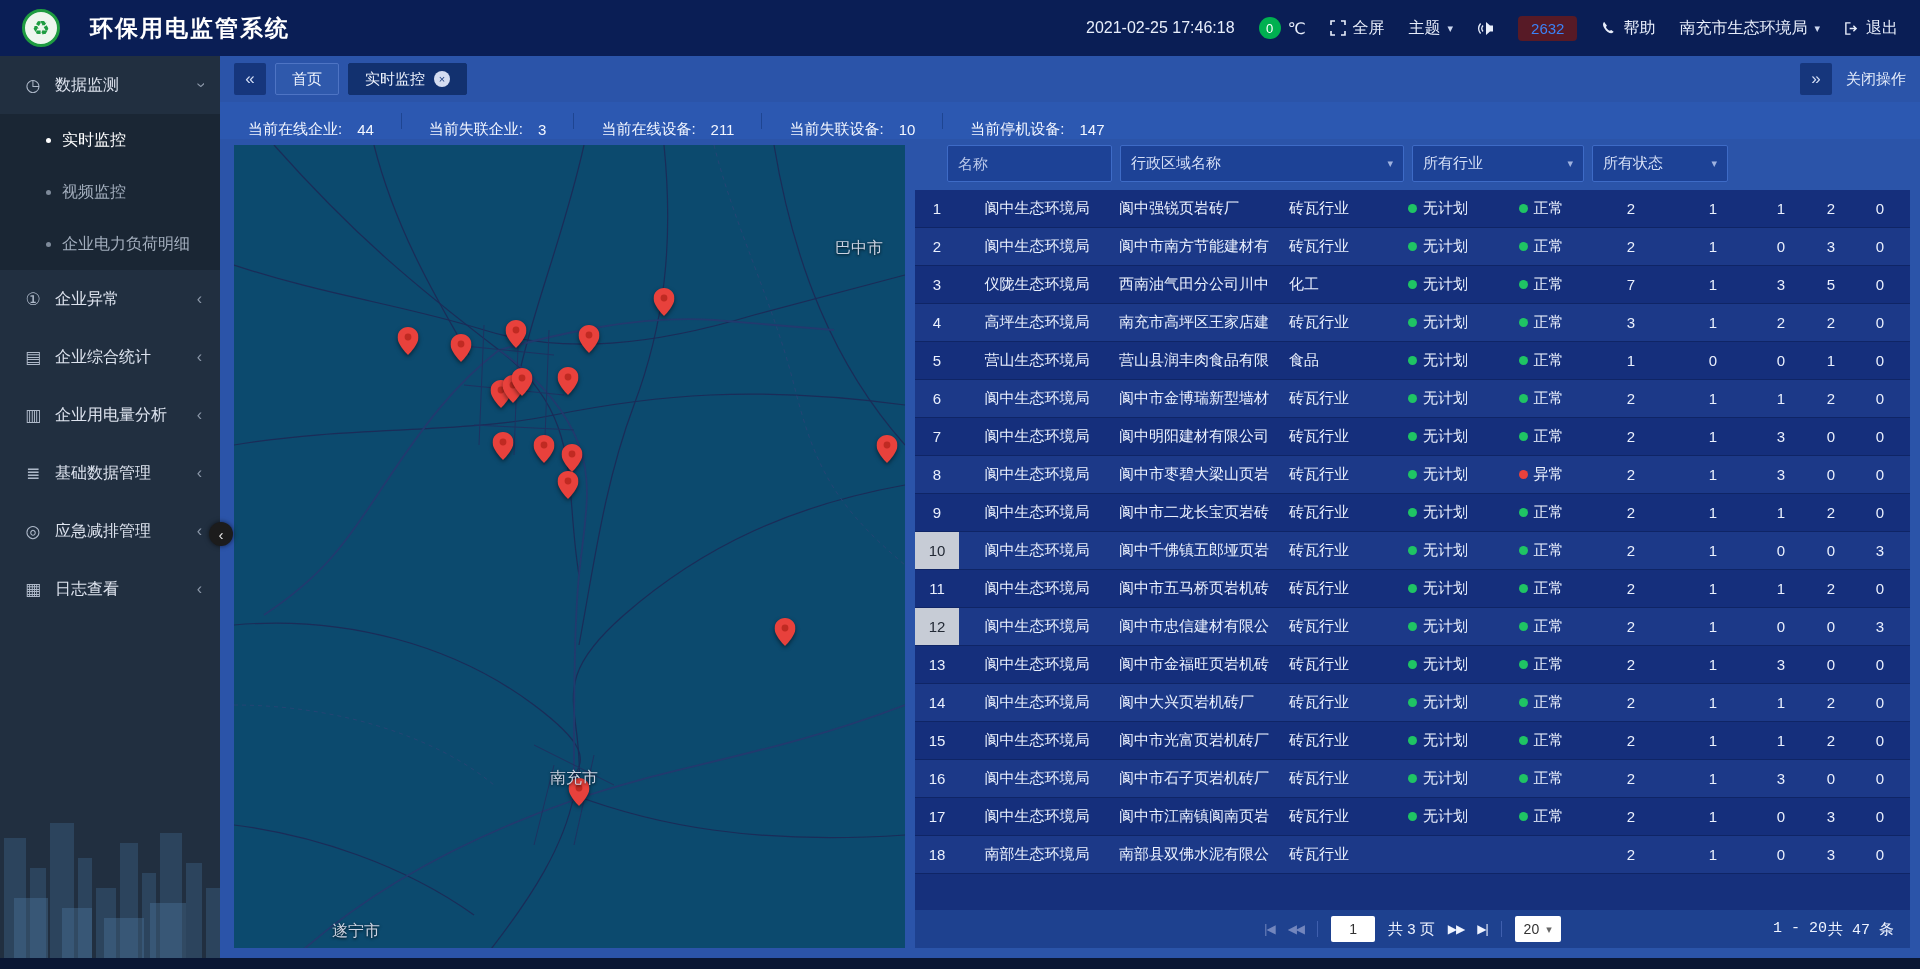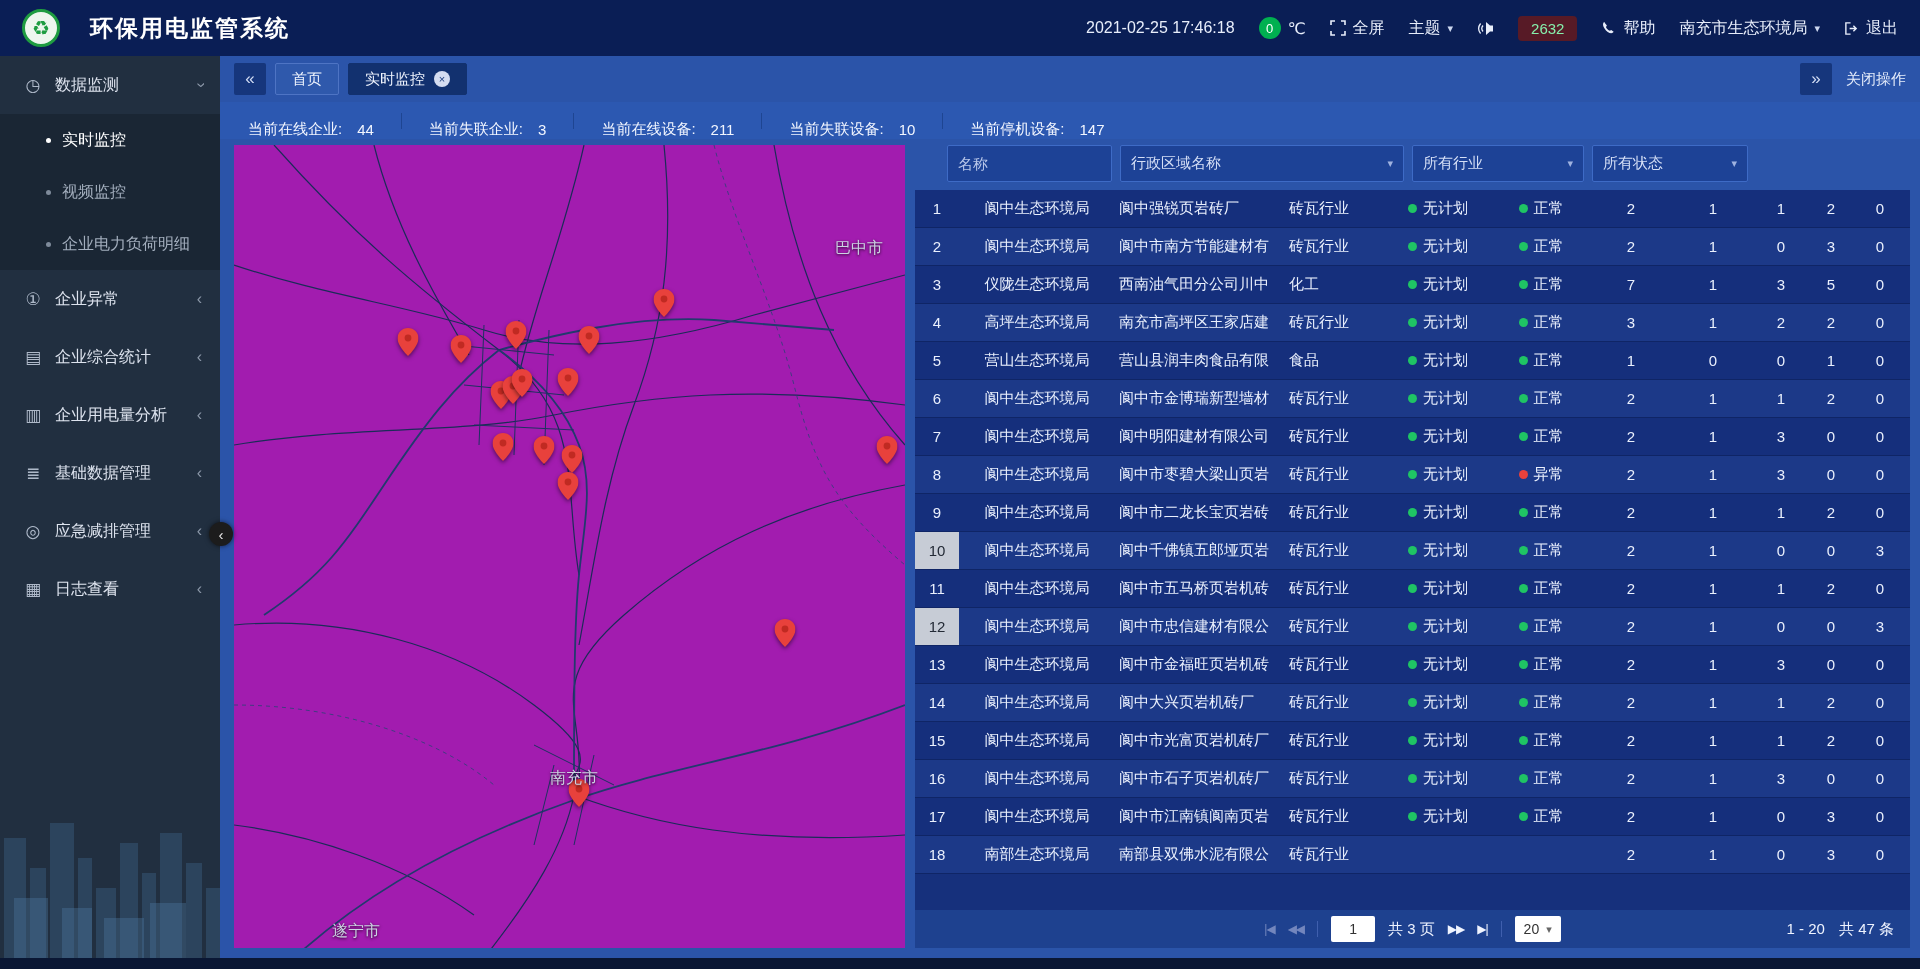--- a/index.html
+++ b/index.html
@@ -11,21 +11,21 @@
   
   .topbar { flex:0 0 56px; background:#0a1e55; display:flex; align-items:center; padding:0 22px; }
   .logo { width:38px; height:38px; border-radius:50%; background:#eef6ee; border:3px solid #1f9c41;
     display:flex; align-items:center; justify-content:center; color:#1f9c41; font-size:20px; }
   .app-title { color:#fff; font-size:23px; font-weight:bold; margin-left:30px; letter-spacing:2px; }
   .topbar-right { margin-left:auto; display:flex; align-items:center; gap:24px; color:#e8eefb; font-size:16px; }
   .tb-item { display:flex; align-items:center; gap:7px; white-space:nowrap; }
   .tb-item[data-interactable="true"] { cursor:pointer; }
   .temp-badge { width:22px; height:22px; border-radius:50%; background:#00b050; color:#fff; font-size:13px;
     display:flex; align-items:center; justify-content:center; }
-  .alert-pill { background:#571a26; color:#86efac; padding:4px 13px; border-radius:4px; font-size:15px; cursor:pointer; }
+  .alert-pill { background:#571a26; color:#3b82f6; padding:4px 13px; border-radius:4px; font-size:15px; cursor:pointer; }
   .caret { font-size:11px; color:#cdd8f0; }
   .ticon { display:flex; align-items:center; }
 
   
   .main { flex:1; display:flex; position:relative; min-height:0; }
 
   
   .sidebar { flex:0 0 220px; background:#212f40; position:relative; overflow:hidden; }
   .menu-group { height:58px; display:flex; align-items:center; padding:0 18px 0 22px; gap:11px;
     color:#dde3ee; font-size:16px; cursor:pointer; }
@@ -59,36 +59,36 @@
   .close-ops { cursor:pointer; }
 
   .statsbar { flex:0 0 34px; background:#2c58b1; display:flex; align-items:center; padding:0 28px;
     color:#f2f6ff; font-size:15px; }
   .stat-item { display:flex; gap:15px; align-items:center;margin-top:18px; }
   .stat-sep { width:1px; height:16px; background:#1e4592; margin:0 27px; }
 
   .body-row { flex:1; display:flex; gap:10px; padding:6px 10px 10px 14px; min-height:0; }
 
   
-  .map-panel { flex:0 0 671px; background:#a21caf; position:relative; overflow:hidden; cursor:grab; }
+  .map-panel { flex:0 0 671px; background:#0c4a6e; position:relative; overflow:hidden; cursor:grab;font-family:Liberation Mono, monospace; }
   .roads { position:absolute; left:0; top:0; }
   .pin-layer { position:absolute; left:0; top:0; right:0; bottom:0; }
   .city-label { position:absolute; transform:translate(-50%,-50%); color:#ccd3e2; font-size:16px;
     text-shadow:0 1px 3px rgba(0,0,0,.85); white-space:nowrap; }
   .pin { position:absolute; transform:translate(-50%,-100%); filter:drop-shadow(0 2px 2px rgba(0,0,0,.5)); cursor:pointer; }
 
   
   .right-panel { flex:1; display:flex; flex-direction:column; min-width:0; }
   .filter-row { flex:0 0 37px; display:flex; gap:8px; margin-bottom:8px; }
   .f-input, .f-select { background:#1d4296; border:1px solid #3e6bc6; border-radius:2px; color:#d5dff6;
     font-size:15px; padding:0 10px; height:37px; }
   .f-input { width:165px; font-family:inherit;margin-left:32px; }
   .f-input::placeholder { color:#bac8ea; }
   .f-select { display:flex; align-items:center; justify-content:space-between; cursor:pointer; }
-  .w240 { width:284px; } .w172 { width:172px; } .w136 { width:156px; }
+  .w240 { width:284px; } .w172 { width:172px; } .w136 { width:136px; }
   .f-select .caret { color:#9fb2e0; }
 
   .table-panel { flex:1; display:flex; flex-direction:column; min-height:0; background:#16307c; }
   .cols { display:grid; grid-template-columns:44px 156px 170px 100px 106px 100px 80px 84px 52px 48px 50px minmax(0,1fr); }
   .thead { flex:0 0 68px; grid-template-rows:34px 34px; background:#2f5dba; color:#fff; font-weight:bold; font-size:15px; }
   .th { grid-row:1/3; display:flex; align-items:center; justify-content:center; }
   .th-group { grid-column:9/12; grid-row:1; display:flex; align-items:flex-end; justify-content:center;
     font-style:italic; padding-bottom:1px; }
   .th-sub { grid-row:2; display:flex; align-items:flex-start; justify-content:center; padding-top:5px; }
   .th-sub.s1 { grid-column:9; } .th-sub.s2 { grid-column:10; } .th-sub.s3 { grid-column:11; }
@@ -109,21 +109,21 @@
     gap:13px; position:relative; color:#fff; font-size:15px; }
   .pg-btn { color:#f0f4ff; font-size:12px; letter-spacing:-1px; cursor:pointer; }
   .pg-btn.disabled { color:#7386bd; cursor:default; }
   .pg-sep { width:1px; height:16px; background:#3f5fae; }
   .pg-input { width:44px; height:26px; background:#fff; border:none; border-radius:2px; color:#333;
     text-align:center; font-size:14px; font-family:inherit; }
   .pg-pages { color:#eef3ff; }
   .pg-size { background:#fff; color:#333; height:26px; padding:0 9px; border-radius:2px; display:flex;
     align-items:center; gap:7px; font-size:14px; cursor:pointer; }
   .pg-size .caret { color:#666; }
-  .pg-range { position:absolute; right:16px; color:#eef3ff; display:flex; gap:14px; }
+  .pg-range { position:absolute; right:16px; color:#eef3ff; display:flex; gap:1px;font-family:Liberation Mono, monospace; }
 </style>
 </head>
 <body>
 
 <div class="app" data-interactable="false">
 
   <header class="topbar" data-interactable="false">
     <div class="logo" data-interactable="false">
       <span data-interactable="false">♻</span>
     </div>

